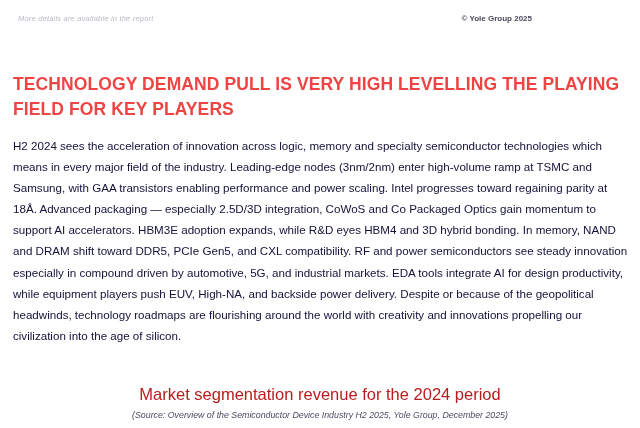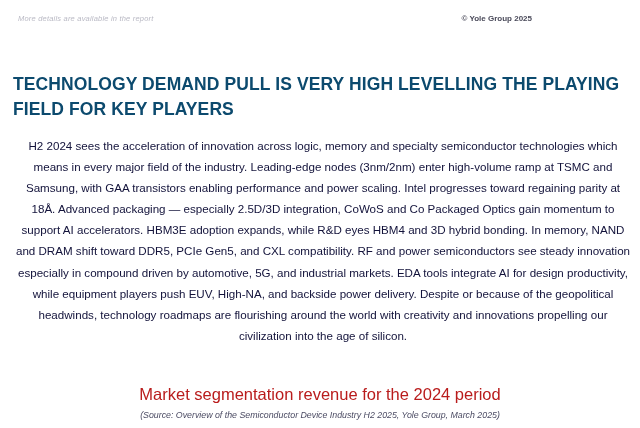--- a/index.html
+++ b/index.html
@@ -48,33 +48,33 @@
   }
   .title {
     position: absolute;
     left: 13px;
     top: 72px;
     width: 612px;
     font-size: 17.5px;
     font-weight: bold;
     line-height: 1.42;
     letter-spacing: 0.1px;
-    color: #0c4a6e;
+    color: #ef4444;
     font-family: "Liberation Sans", sans-serif;
   }
   .body-text {
     position: absolute;
     left: 13px;
     top: 135px;
     width: 620px;
     font-size: 11.6px;
     line-height: 1.82;
     color: #12123a;
     font-family: "Liberation Sans", sans-serif;
-    text-align: center;
+    text-align: left;
   }
   .chart-heading {
     position: absolute;
     left: 0;
     top: 385px;
     width: 640px;
     text-align: center;
     font-size: 16.5px;
     color: #b91c1c;
     font-family: "Liberation Sans", sans-serif;
@@ -100,15 +100,15 @@
     <div class="topbar-left">More details are available in the report</div>
     <div class="topbar-right">© Yole Group 2025</div>
   </div>
 
   <div class="title">TECHNOLOGY DEMAND PULL IS VERY HIGH LEVELLING THE PLAYING FIELD FOR KEY PLAYERS</div>
 
   <div class="body-text">H2 2024 sees the acceleration of innovation across logic, memory and specialty semiconductor technologies which means in every major field of the industry. Leading-edge nodes (3nm/2nm) enter high-volume ramp at TSMC and Samsung, with GAA transistors enabling performance and power scaling. Intel progresses toward regaining parity at 18Å. Advanced packaging — especially 2.5D/3D integration, CoWoS and Co Packaged Optics gain momentum to support AI accelerators. HBM3E adoption expands, while R&amp;D eyes HBM4 and 3D hybrid bonding. In memory, NAND and DRAM shift toward DDR5, PCIe Gen5, and CXL compatibility. RF and power semiconductors see steady innovation especially in compound driven by automotive, 5G, and industrial markets. EDA tools integrate AI for design productivity, while equipment players push EUV, High-NA, and backside power delivery. Despite or because of the geopolitical headwinds, technology roadmaps are flourishing around the world with creativity and innovations propelling our civilization into the age of silicon.</div>
 
   <div class="chart-heading">Market segmentation revenue for the 2024 period</div>
 
-  <div class="chart-source">(Source: Overview of the Semiconductor Device Industry H2 2025, Yole Group, March 2025)</div>
+  <div class="chart-source">(Source: Overview of the Semiconductor Device Industry H2 2025, Yole Group, December 2025)</div>
 
 </div>
 
 </body></html>

